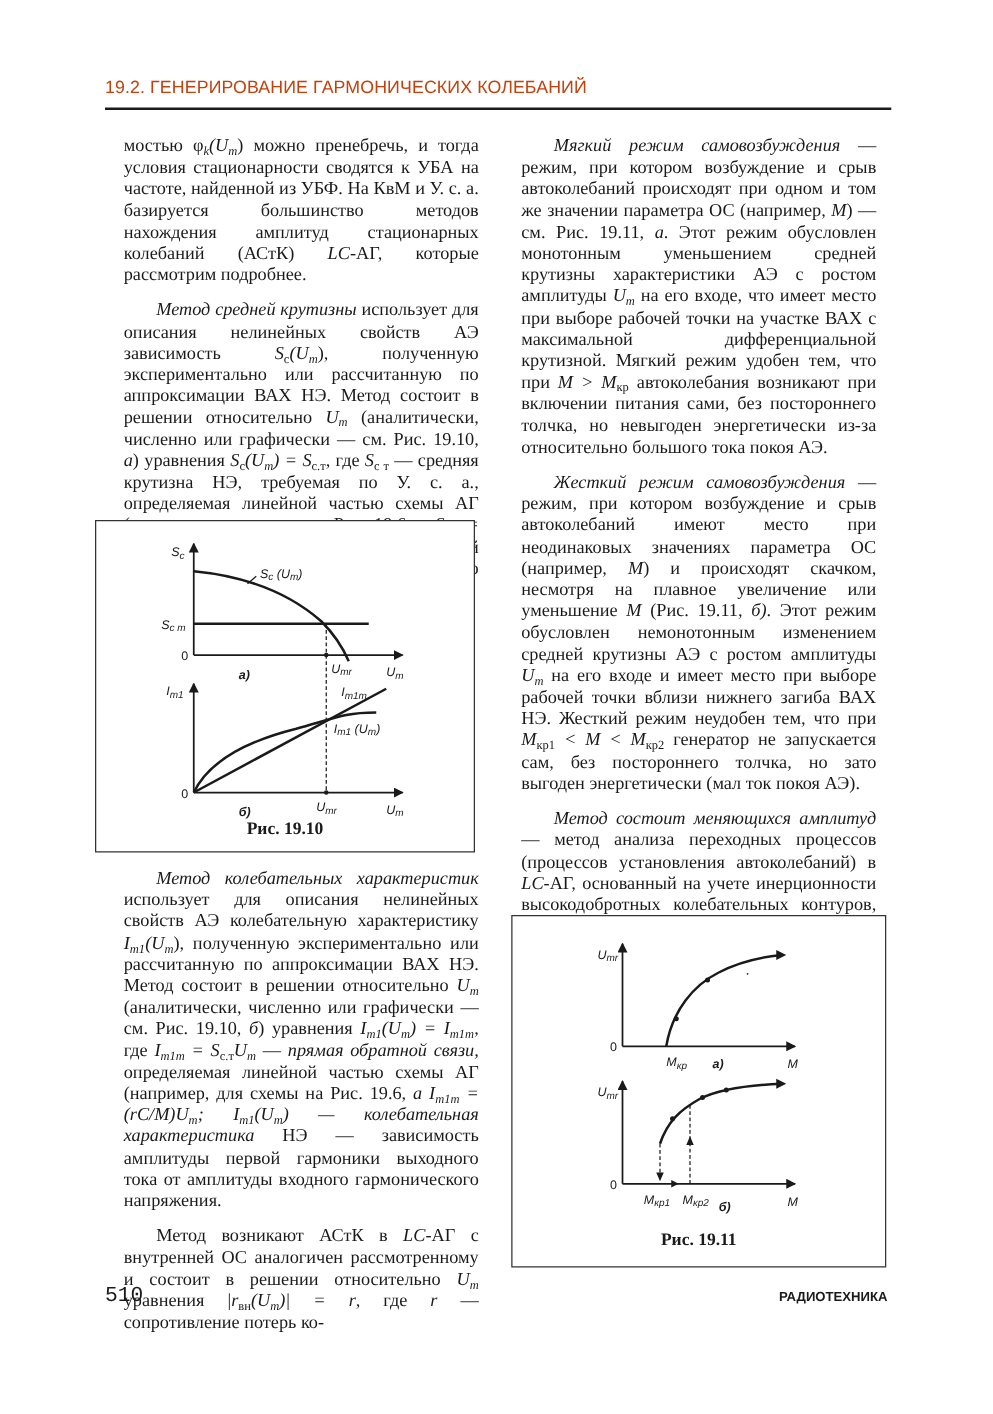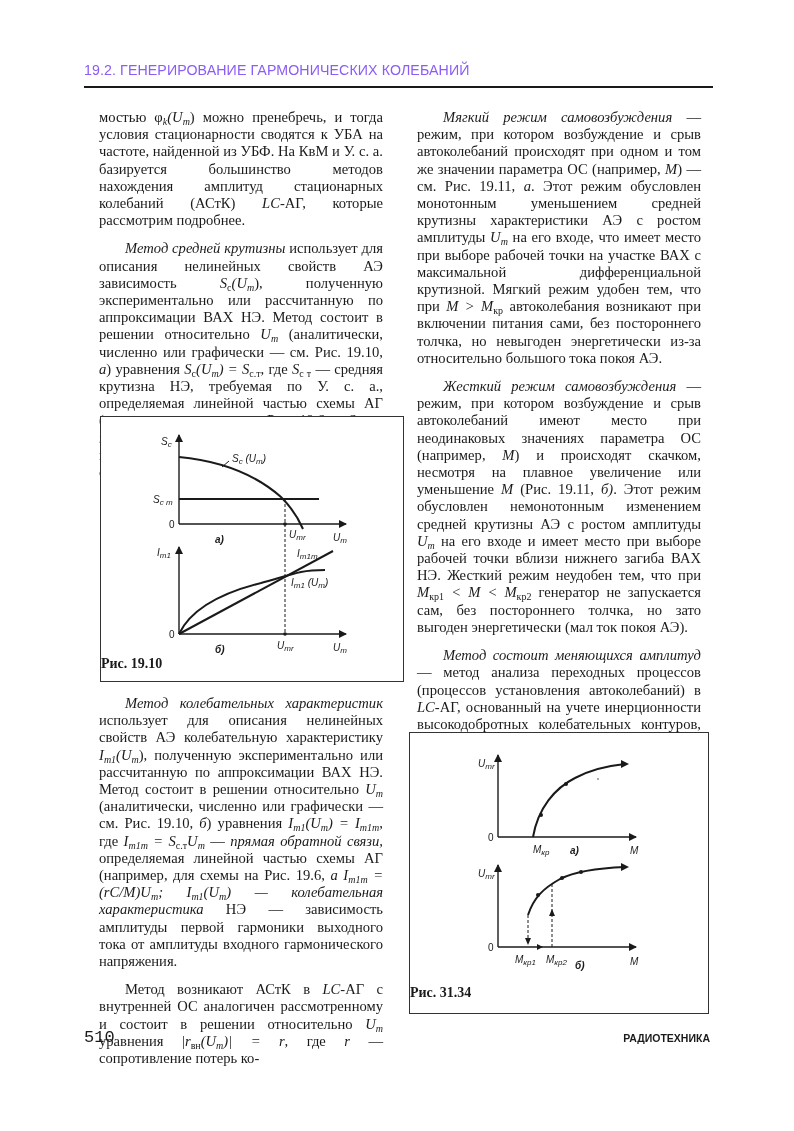--- a/index.html
+++ b/index.html
@@ -1,32 +1,32 @@
 <!DOCTYPE html>
 <html><head>
 <meta charset="utf-8">
 <style>
   html, body { margin: 0; padding: 0; background: #ffffff; }
   body { width: 794px; height: 1131px; position: relative; overflow: hidden; font-family: "Liberation Serif", serif; color: #1a1a1a; }
-  .header { position: absolute; left: 84px; top: 62px; width: 628px; font-family: "Liberation Sans", sans-serif; font-size: 14.2px; letter-spacing: 0.1px; color: #8b5cf6; }
+  .header { position: absolute; left: 84px; top: 62px; width: 628px; font-family: "Liberation Sans", sans-serif; font-size: 14.2px; letter-spacing: 0.1px; color: #c2410c; }
   .header-rule { position: absolute; left: 84px; top: 86px; width: 629px; height: 2px; background: #1a1a1a; }
   .col { position: absolute; font-size: 14.6px; line-height: 17.2px; text-align: justify; }
   .col p { margin: 11px; }
   .col p.ind { text-indent: 26px; }
   .col-left { left: 88px; top: 98px; width: 306px; }
   .col-left-2 { left: 88px; top: 684px; width: 306px; }
   .col-right { left: 406px; top: 98px; width: 306px; }
   i, .it { font-style: italic; }
   b { font-weight: normal; }
   sub { font-size: 10px; vertical-align: -3px; line-height: 0; }
   .fig-box { position: absolute; border: 1.3px solid #333; background: #fff; }
-  .fig1 { left: 100px; top: 416px; width: 302px; height: 264px; }
+  .fig1 { left: 76px; top: 416px; width: 302px; height: 264px; }
   .fig2 { left: 409px; top: 732px; width: 298px; height: 280px; }
   .fig-box svg { position: absolute; left: 0; top: 0; }
-  .fig-caption { position: absolute; width: 100%; text-align: left; font-family: "Liberation Serif", serif; font-weight: bold; font-size: 14px; }
+  .fig-caption { position: absolute; width: 100%; text-align: center; font-family: "Liberation Serif", serif; font-weight: bold; font-size: 14px; }
   .svg-label { font-family: "Liberation Sans", sans-serif; font-style: italic; font-size: 10px; fill: #1a1a1a; }
   .svg-label-up { font-family: "Liberation Sans", sans-serif; font-size: 10px; fill: #1a1a1a; }
   .footer-page { position: absolute; left: 84px; top: 1028px; font-family: Liberation Mono, monospace; font-size: 17px; }
   .footer-book { position: absolute; right: 84px; top: 1032px; font-family: "Liberation Sans", sans-serif; font-weight: bold; font-size: 10.5px; }
 </style>
 </head>
 <body>
 
 <div class="header">19.2. ГЕНЕРИРОВАНИЕ ГАРМОНИЧЕСКИХ КОЛЕБАНИЙ</div>
 <div class="header-rule"></div>
@@ -130,17 +130,17 @@
     <line x1="142" y1="214" x2="142" y2="150" stroke="#1a1a1a" stroke-width="1" stroke-dasharray="3,2"></line>
     <path d="M139,183 L142,176 L145,183 Z" fill="#1a1a1a"></path>
     <path d="M127,211 L133,214 L127,217 Z" fill="#1a1a1a"></path>
     <text x="68" y="144" class="svg-label"><tspan>U</tspan><tspan font-size="8" dy="2">mr</tspan></text>
     <text x="78" y="218" class="svg-label-up">0</text>
     <text x="105" y="230" class="svg-label"><tspan>M</tspan><tspan font-size="8" dy="2">кр1</tspan></text>
     <text x="136" y="230" class="svg-label"><tspan>M</tspan><tspan font-size="8" dy="2">кр2</tspan></text>
     <text x="220" y="232" class="svg-label">M</text>
     <text x="165" y="236" class="svg-label" font-weight="bold">б)</text>
   </svg>
-  <div class="fig-caption" style="top:252px;">Рис. 31.34</div>
+  <div class="fig-caption" style="top:252px;">Рис. 19.11</div>
 </div>
 
 <div class="footer-page">510</div>
 <div class="footer-book">РАДИОТЕХНИКА</div>
 
 </body></html>

